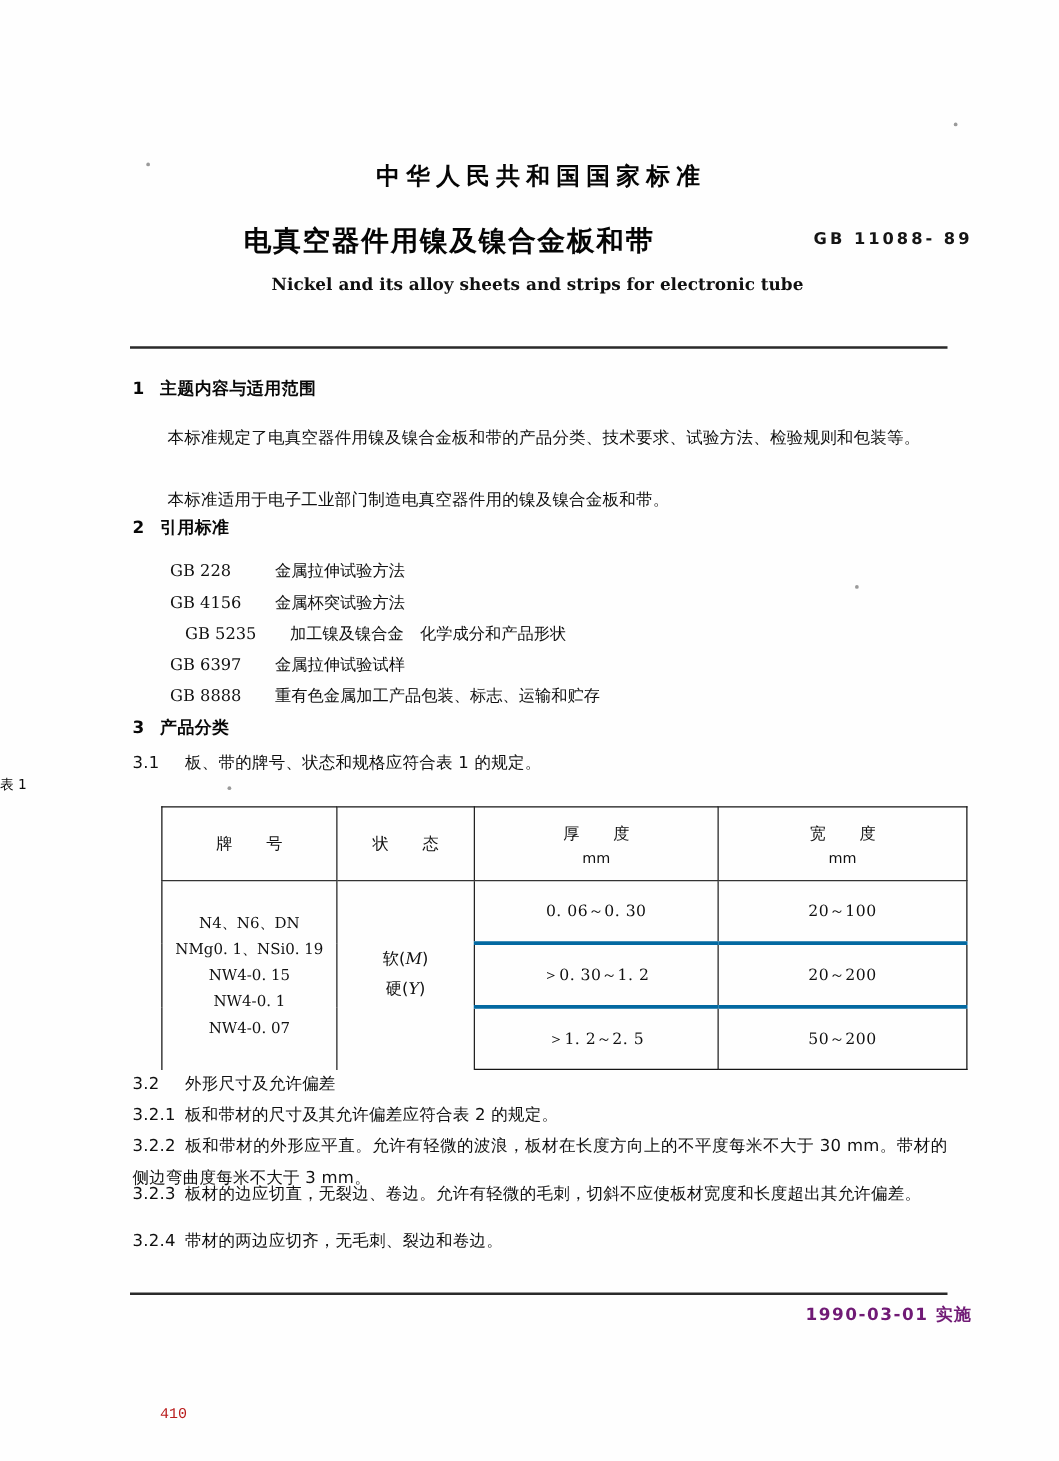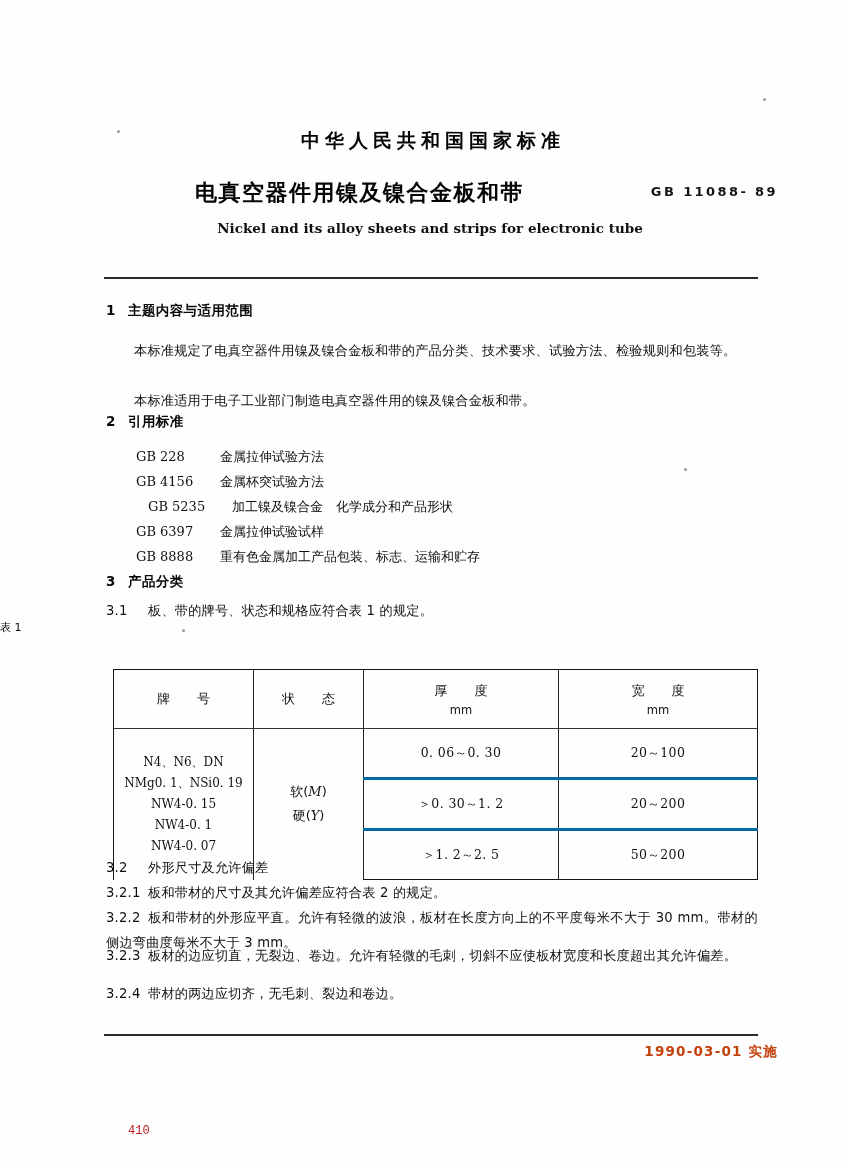--- a/index.html
+++ b/index.html
@@ -132,24 +132,23 @@
   
   .tbl-caption {
     position: absolute;
     left: 0; right: 0;
     top: 620px;
     font-size: 11px;
     color: #0c0c0c;
   }
   .tbl-wrap {
     position: absolute;
-    left: 113px;
+    left: 129px;
     top: 645px;
     width: 644px;
-    margin-top: 24px;
   }
   table.spec {
     border-collapse: collapse;
     width: 644px;
     table-layout: fixed;
     font-size: 12.5px;
     color: #101010;
   }
   table.spec td {
     border-left: 1px solid #222;
@@ -225,21 +224,21 @@
     color: #080808;
     white-space: nowrap;
   }
   .foot-right {
     position: absolute;
     right: 88px;
     top: 1043px;
     font-weight: bold;
     font-size: 13.5px;
     letter-spacing: 1.2px;
-    color: #c2410c;
+    color: #701a75;
     white-space: nowrap;
   }
   .page-num {
     position: absolute;
     left: 128px;
     top: 1124px;
     font-family: Liberation Mono, monospace;
     font-size: 12px;
     color: #b91c1c;
   }

